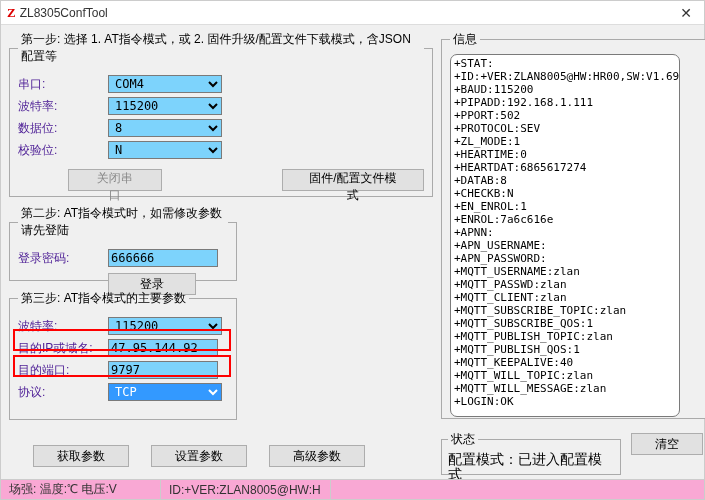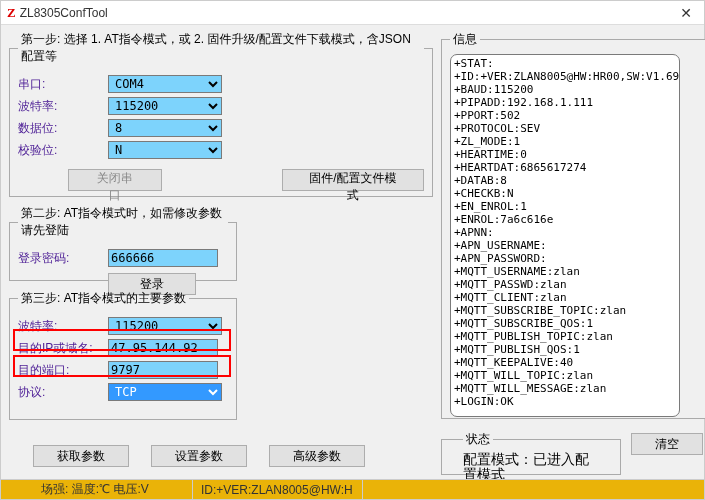--- a/index.html
+++ b/index.html
@@ -83,26 +83,25 @@
     padding: 2px 3px;
     overflow: hidden;
     width: 230px;
     height: 363px;
   }
   .statusbar {
     position: absolute;
     left: 0; right: 0; bottom: 0;
     height: 20px;
     border-top: 1px solid #ccc;
-    background: #eab308;
+    background: #f9a8d4;
     display: flex;
     align-items: center;
     font-size: 12px;
     color: #333;
-    padding-left: 32px;
   }
   .status-cell {
     padding: 0 8px;
     border-right: 1px solid #ccc;
     height: 100%;
     display: flex;
     align-items: center;
   }
 </style>
 </head>
@@ -209,21 +208,21 @@
 +MQTT_PUBLISH_QOS:1
 +MQTT_KEEPALIVE:40
 +MQTT_WILL_TOPIC:zlan
 +MQTT_WILL_MESSAGE:zlan
 +LOGIN:OK
 </div>
     </fieldset>
 
     <button class="btn" style="position:absolute; left:630px; top:408px; min-width:60px;">清空</button>
 
-    <fieldset class="grp" style="left:440px; top:406px; width:180px; height:44px; padding:4px 21px;">
+    <fieldset class="grp" style="left:440px; top:406px; width:180px; height:44px; padding:4px 6px;">
       <legend>状态</legend>
       <div style="font-size:14px; line-height:15px;">
         <span>配置模式：</span><span>已进入配置模式</span><br>
         <span>登陆状态：</span><span>已登陆</span>
       </div>
     </fieldset>
 
     <div class="statusbar">
       <div class="status-cell" style="width:160px;">场强: 温度:℃ 电压:V</div>
       <div class="status-cell" style="width:170px;">ID:+VER:ZLAN8005@HW:H</div>

